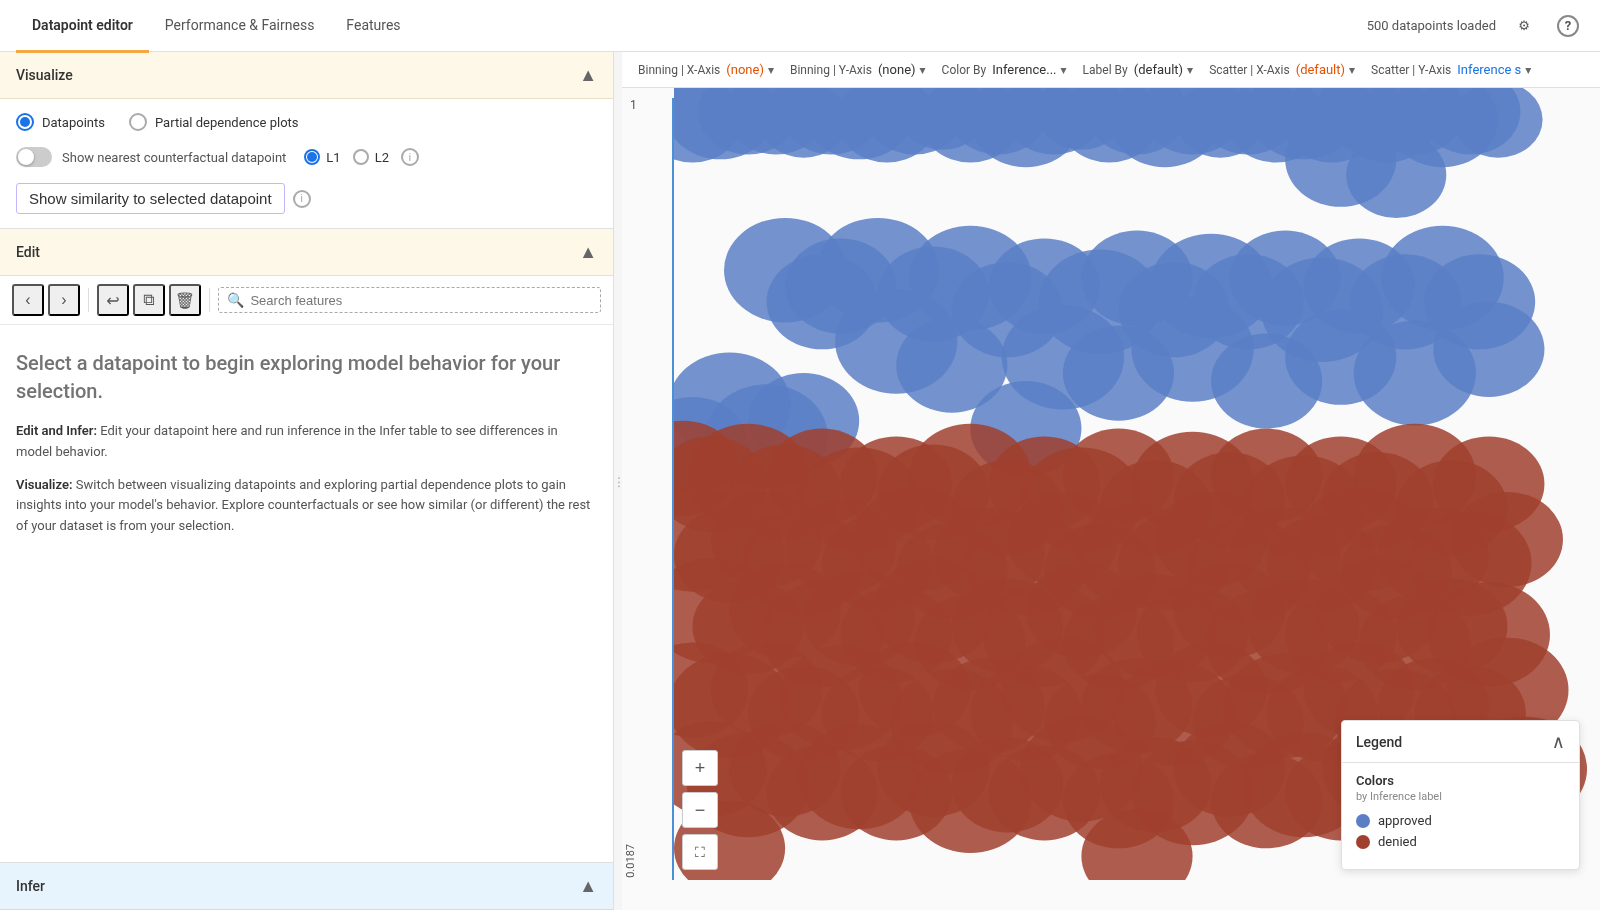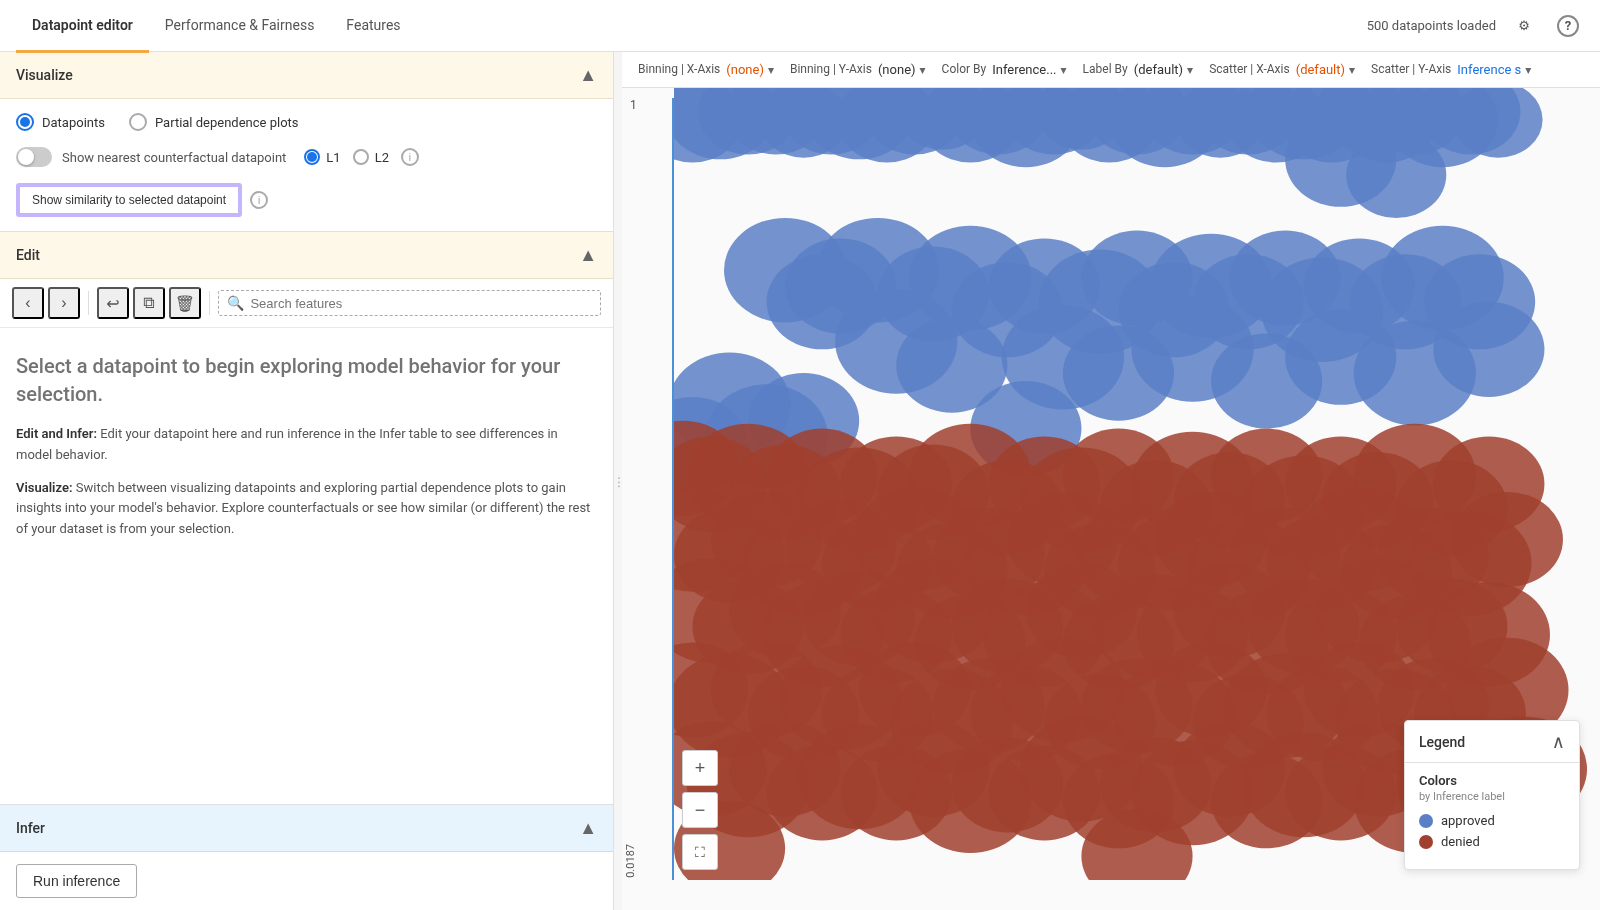--- a/index.html
+++ b/index.html
@@ -34,21 +34,21 @@
 
     .toggle-row { display: flex; align-items: center; gap: 10px; padding: 8px 16px; }
     .toggle { width: 36px; height: 20px; background: #ccc; border-radius: 10px; position: relative; cursor: pointer; }
     .toggle-knob { width: 16px; height: 16px; background: #fff; border-radius: 50%; position: absolute; top: 2px; left: 2px; box-shadow: 0 1px 3px rgba(0,0,0,0.3); }
     .toggle-label { font-size: 13px; color: #555; }
     .l-options { display: flex; align-items: center; gap: 12px; margin-left: 8px; }
     .l-option { display: flex; align-items: center; gap: 6px; cursor: pointer; font-size: 13px; }
     .info-icon { width: 18px; height: 18px; border-radius: 50%; border: 2px solid #aaa; display: flex; align-items: center; justify-content: center; font-size: 11px; color: #aaa; cursor: pointer; flex-shrink: 0; }
 
     .similarity-row { padding: 8px 16px 14px; display: flex; align-items: center; gap: 8px; }
-    .similarity-btn { border: 4px solid #c4b5fd; background: #fff; padding: 6px 12px; font-size: 12px; border-radius: 3px; cursor: pointer; color: #333; }
+    .similarity-btn { border: 1px solid #c4b5fd; background: #fff; padding: 6px 12px; font-size: 15px; border-radius: 3px; cursor: pointer; color: #333; }
 
     
     .edit-section { border-top: 1px solid #e0e0e0; }
     .edit-toolbar { display: flex; align-items: center; gap: 4px; padding: 8px 12px; border-bottom: 1px solid #e8e8e8; }
     .toolbar-btn { width: 32px; height: 32px; display: flex; align-items: center; justify-content: center; cursor: pointer; border-radius: 3px; color: #555; font-size: 16px; }
     .toolbar-divider { width: 1px; height: 24px; background: #ddd; margin: 0 4px; }
     .search-box { flex: 1; display: flex; align-items: center; border: 1px dashed #aaa; border-radius: 3px; padding: 4px 8px; gap: 6px; }
     .search-input { border: none; outline: none; font-size: 13px; flex: 1; color: #0f766e; background: transparent; }
     .search-icon { color: #aaa; font-size: 14px; }
 
@@ -64,38 +64,38 @@
 
     
     .resize-handle { width: 8px; background: #f5f5f5; cursor: col-resize; display: flex; align-items: center; justify-content: center; flex-shrink: 0; }
     .resize-dots { color: #bbb; font-size: 16px; letter-spacing: -2px; writing-mode: vertical-rl; }
 
     
     .right-panel { flex: 1; display: flex; flex-direction: column; overflow: hidden; }
 
     
     .chart-toolbar { display: flex; align-items: center; padding: 10px 16px; gap: 16px; border-bottom: 1px solid #e0e0e0; flex-shrink: 0; flex-wrap: wrap; }
-    .toolbar-group { display: flex; gap: 6px; }
+    .toolbar-group { display: flex; align-items: center; gap: 6px; }
     .toolbar-label { font-size: 12px; color: #555; white-space: nowrap; }
     .toolbar-select { display: flex; align-items: center; gap: 4px; cursor: pointer; }
     .select-value { font-size: 13px; }
     .select-value.orange { color: #e65100; }
     .select-value.blue { color: #1a73e8; }
     .select-arrow { font-size: 12px; color: #666; }
 
     
     .chart-container { flex: 1; position: relative; overflow: hidden; }
     .chart-area { width: 100%; height: 100%; position: relative; background: #fafafa; }
 
     
     .chart-controls { position: absolute; left: 60px; bottom: 40px; display: flex; flex-direction: column; gap: 6px; }
     .chart-ctrl-btn { width: 36px; height: 36px; background: #fff; border: 1px solid #ccc; border-radius: 3px; display: flex; align-items: center; justify-content: center; cursor: pointer; font-size: 18px; color: #555; }
 
     
-    .legend-panel { position: absolute; bottom: 40px; right: 20px; background: #fff; border: 1px solid #e0e0e0; border-radius: 4px; width: 176px; box-shadow: 0 2px 8px rgba(0,0,0,0.12); }
+    .legend-panel { position: absolute; bottom: 40px; right: 20px; background: #fff; border: 1px solid #e0e0e0; border-radius: 4px; width: 239px; box-shadow: 0 2px 8px rgba(0,0,0,0.12); }
     .legend-header { display: flex; align-items: center; justify-content: space-between; padding: 10px 14px; border-bottom: 1px solid #e0e0e0; }
     .legend-title { font-size: 14px; font-weight: 500; color: #333; }
     .legend-collapse { cursor: pointer; color: #555; font-size: 18px; }
     .legend-body { padding: 10px 14px 14px; }
     .legend-section-title { font-size: 13px; font-weight: 600; color: #333; margin-bottom: 2px; }
     .legend-subtitle { font-size: 11px; color: #888; margin-bottom: 10px; }
     .legend-item { display: flex; align-items: center; gap: 8px; margin-bottom: 6px; font-size: 13px; color: #333; }
     .legend-dot { width: 14px; height: 14px; border-radius: 50%; flex-shrink: 0; }
   </style>
 </head>
@@ -202,23 +202,20 @@
           <strong>Visualize:</strong>
           <span>Switch between visualizing datapoints and exploring partial dependence plots to gain insights into your model's behavior. Explore counterfactuals or see how similar (or different) the rest of your dataset is from your selection.</span>
         </div>
       </div>
     </div>
 
     <div class="infer-section" style="margin-top: auto;">
       <div class="section-header blue">
         <span class="section-title">Infer</span>
         <span class="chevron-icon">▲</span>
-      </div>
-      <div class="infer-content">
-        <button class="run-btn">Run inference</button>
       </div>
     </div>
   </div>
 
   <div class="resize-handle">
     <span class="resize-dots">· · ·</span>
   </div>
 
   <div class="right-panel">
 

